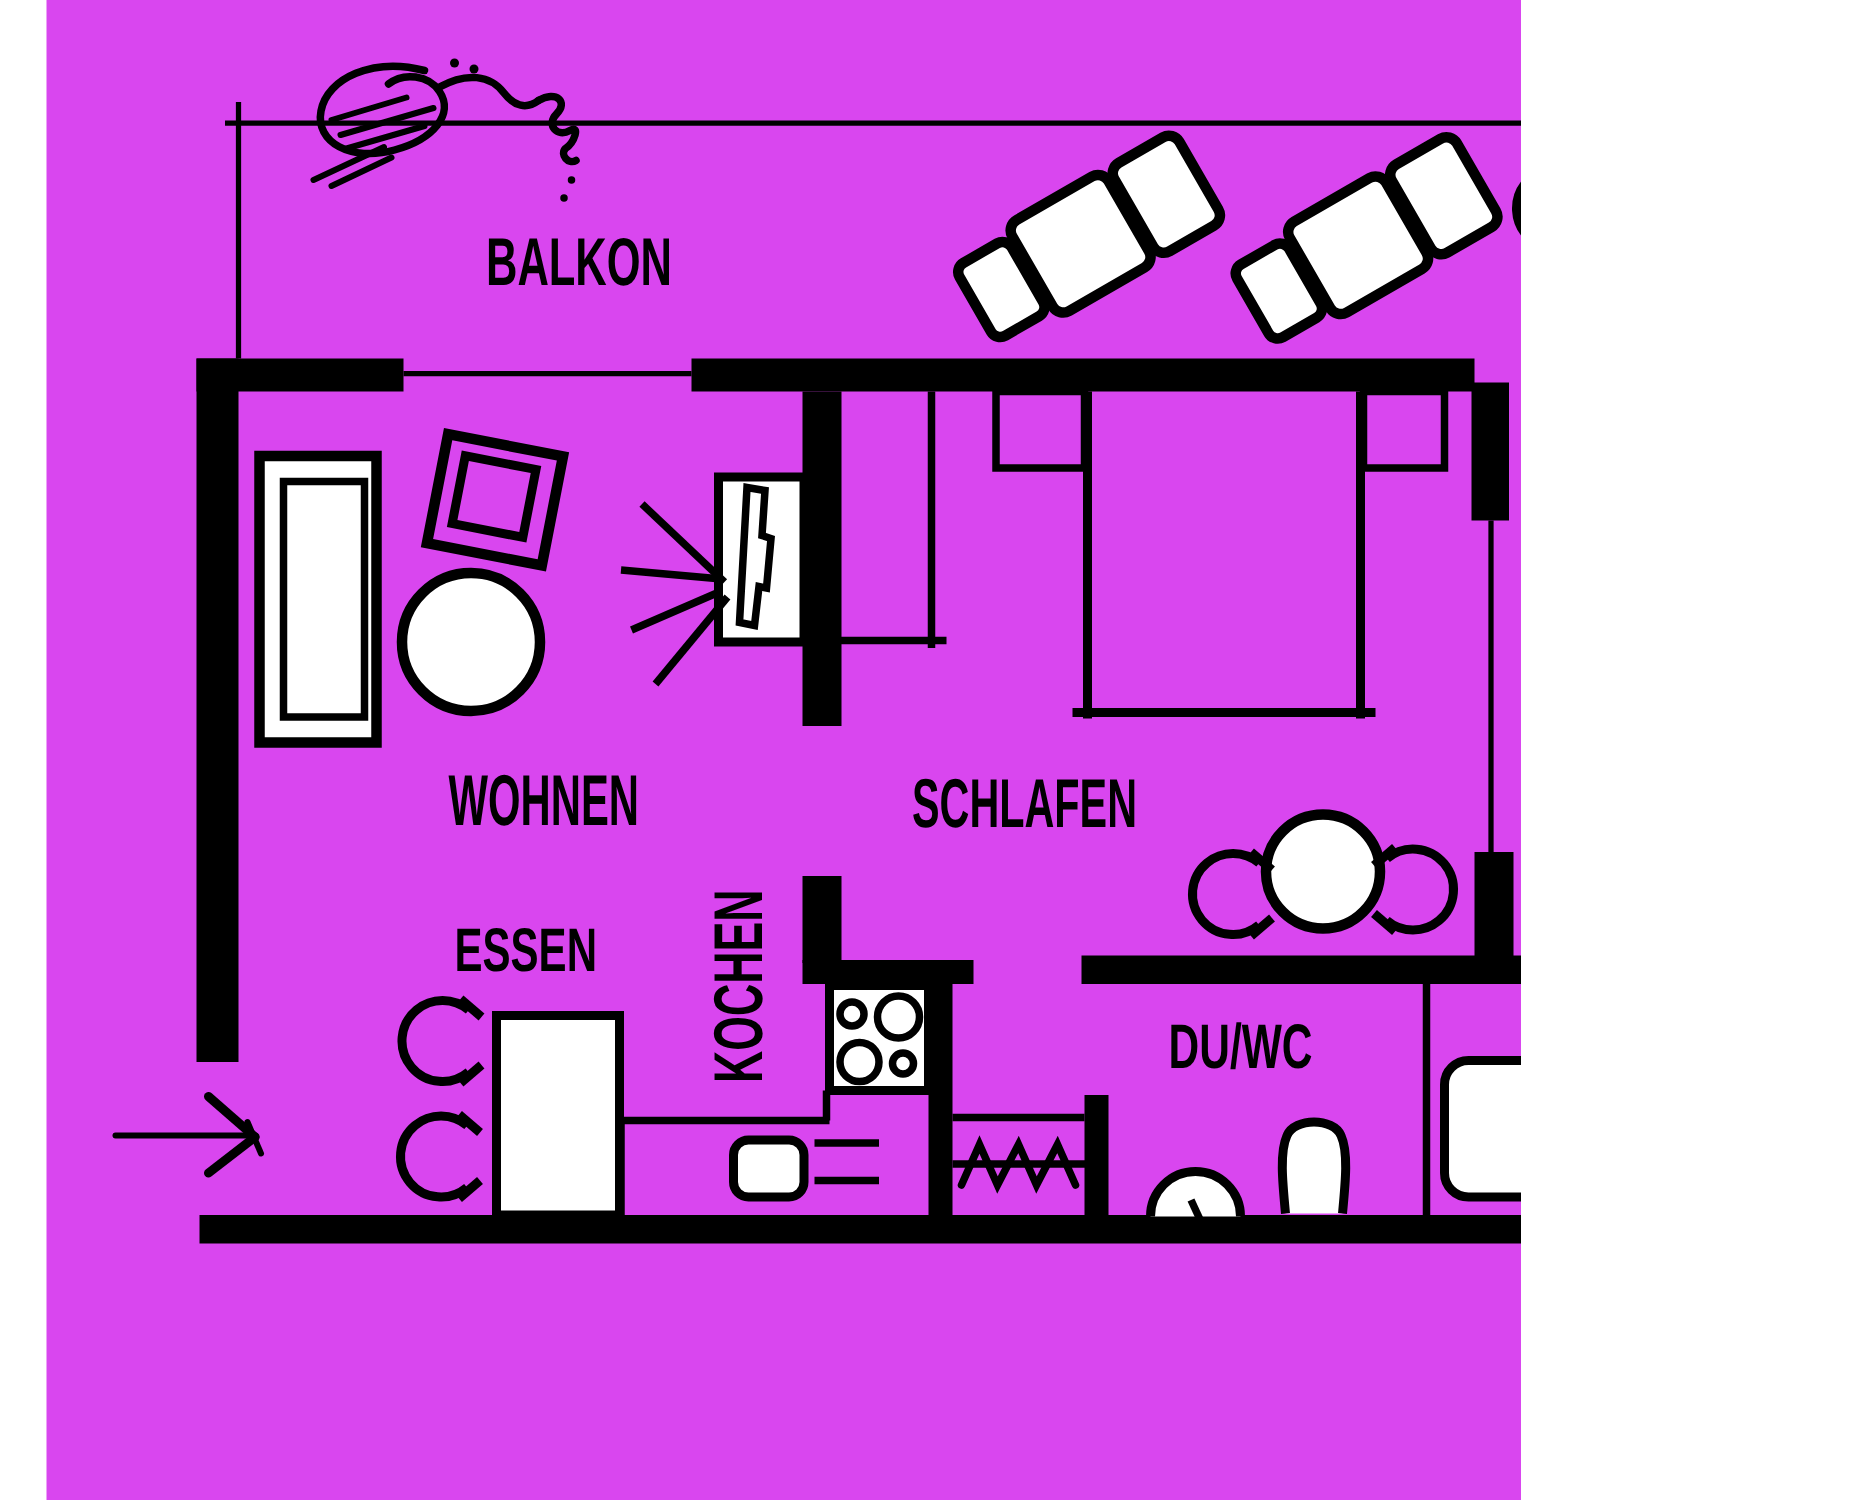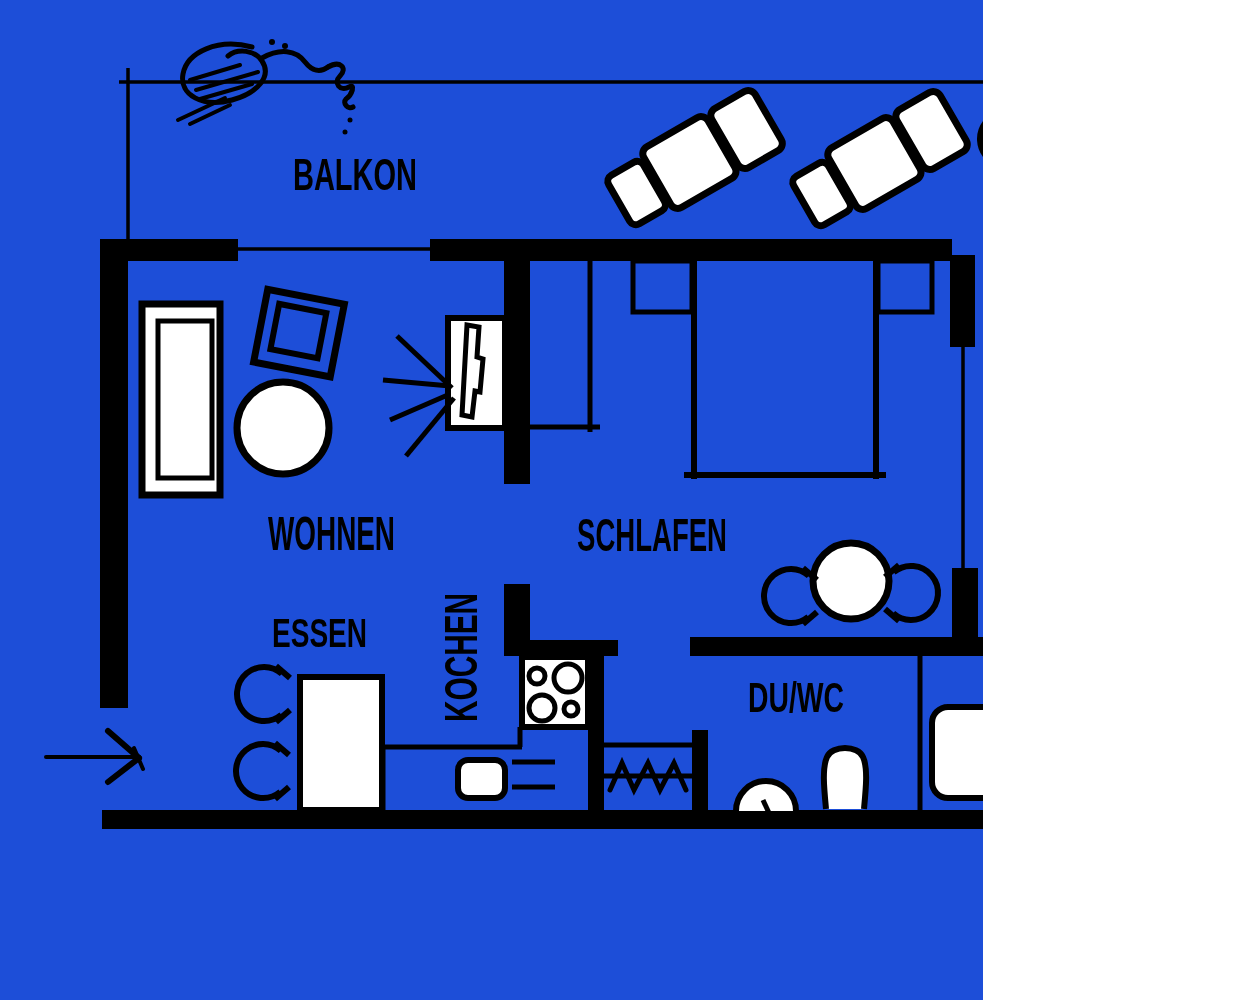--- a/index.html
+++ b/index.html
@@ -1,16 +1,16 @@
 <!DOCTYPE html>
 <html><head>
 <meta charset="utf-8">
 <style>
   html,body{margin:0;padding:0;background:#ffffff;}
-  .stage{position:relative;width:983px;height:1000px;background:#1d4ed8;overflow:hidden;}
+  .stage{position:relative;width:983px;height:1000px;background:#d946ef;overflow:hidden;margin-left:31px;}
   svg{position:absolute;left:0;top:0;}
   text{font-family:"Liberation Sans", sans-serif;font-weight:700;fill:#000;}
 </style>
 </head>
 <body>
 
 <div class="stage">
 <svg width="1235" height="1000" viewBox="0 0 1235 1000">
   <defs>
 

